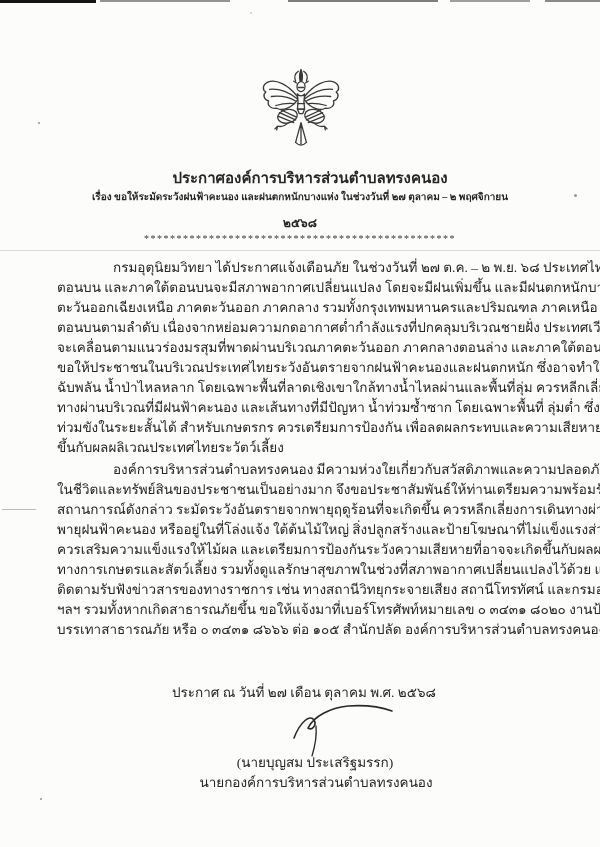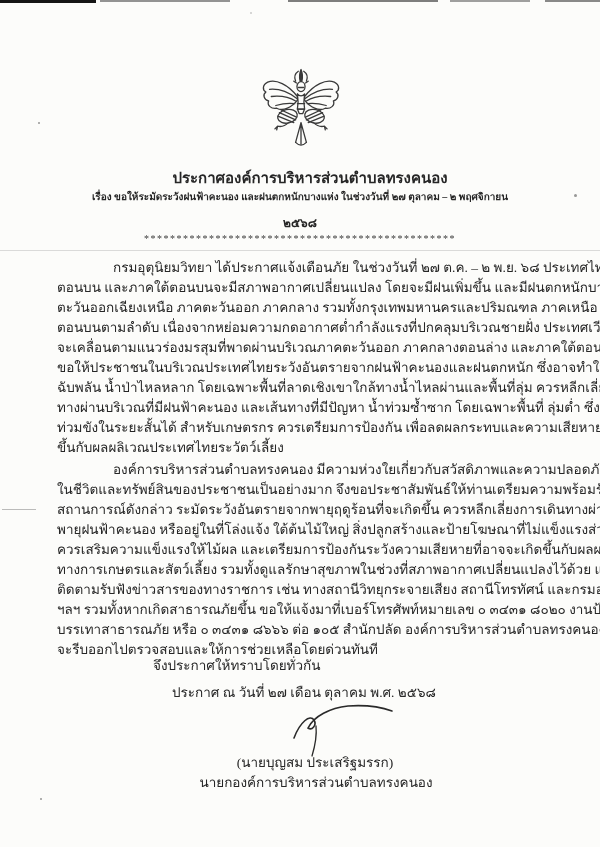--- a/index.html
+++ b/index.html
@@ -125,24 +125,22 @@
   <div class="para para2">
       <div class="doc-line">องค์การบริหารส่วนตำบลทรงคนอง มีความห่วงใยเกี่ยวกับสวัสดิภาพและความปลอดภัย</div>
       <div class="doc-line">ในชีวิตและทรัพย์สินของประชาชนเป็นอย่างมาก จึงขอประชาสัมพันธ์ให้ท่านเตรียมความพร้อมรับมือ</div>
       <div class="doc-line">สถานการณ์ดังกล่าว ระมัดระวังอันตรายจากพายุฤดูร้อนที่จะเกิดขึ้น ควรหลีกเลี่ยงการเดินทางผ่านบริเวณที่มี</div>
       <div class="doc-line">พายุฝนฟ้าคะนอง หรืออยู่ในที่โล่งแจ้ง ใต้ต้นไม้ใหญ่ สิ่งปลูกสร้างและป้ายโฆษณาที่ไม่แข็งแรงส่วนเกษตรกร</div>
       <div class="doc-line">ควรเสริมความแข็งแรงให้ไม้ผล และเตรียมการป้องกันระวังความเสียหายที่อาจจะเกิดขึ้นกับผลผลิต</div>
       <div class="doc-line">ทางการเกษตรและสัตว์เลี้ยง รวมทั้งดูแลรักษาสุขภาพในช่วงที่สภาพอากาศเปลี่ยนแปลงไว้ด้วย และพยายาม</div>
       <div class="doc-line">ติดตามรับฟังข่าวสารของทางราชการ เช่น ทางสถานีวิทยุกระจายเสียง สถานีโทรทัศน์ และกรมอุตุนิยมวิทยา</div>
       <div class="doc-line">ฯลฯ รวมทั้งหากเกิดสาธารณภัยขึ้น ขอให้แจ้งมาที่เบอร์โทรศัพท์หมายเลข ๐ ๓๔๓๑ ๘๐๒๐ งานป้องกันและ</div>
       <div class="doc-line">บรรเทาสาธารณภัย หรือ ๐ ๓๔๓๑ ๘๖๖๖ ต่อ ๑๐๕ สำนักปลัด องค์การบริหารส่วนตำบลทรงคนอง</div>
-      <div class="doc-line">จะรีบออกไปตรวจสอบและให้การช่วยเหลือโดยด่วนทันที</div>
     </div>
 
-  <div class="closing">จึงประกาศให้ทราบโดยทั่วกัน</div>
   <div class="centered dateline">ประกาศ ณ วันที่ ๒๗ เดือน ตุลาคม พ.ศ. ๒๕๖๘</div>
 
   <svg class="signature" viewBox="0 0 112 58">
     <g fill="none" stroke="#2a2a2a" stroke-width="1.6" stroke-linecap="round">
       <path d="M8 38 C14 22 24 14 28 20 C31 25 26 31 22 28 C28 16 44 8 62 6 C76 5 92 6 106 11"></path>
       <path d="M30 26 C31 36 29 46 26 56" stroke-width="1.3"></path>
     </g>
   </svg>
   <div class="centered sig-name">(นายบุญสม ประเสริฐมรรก)</div>
   <div class="centered sig-title">นายกองค์การบริหารส่วนตำบลทรงคนอง</div>

